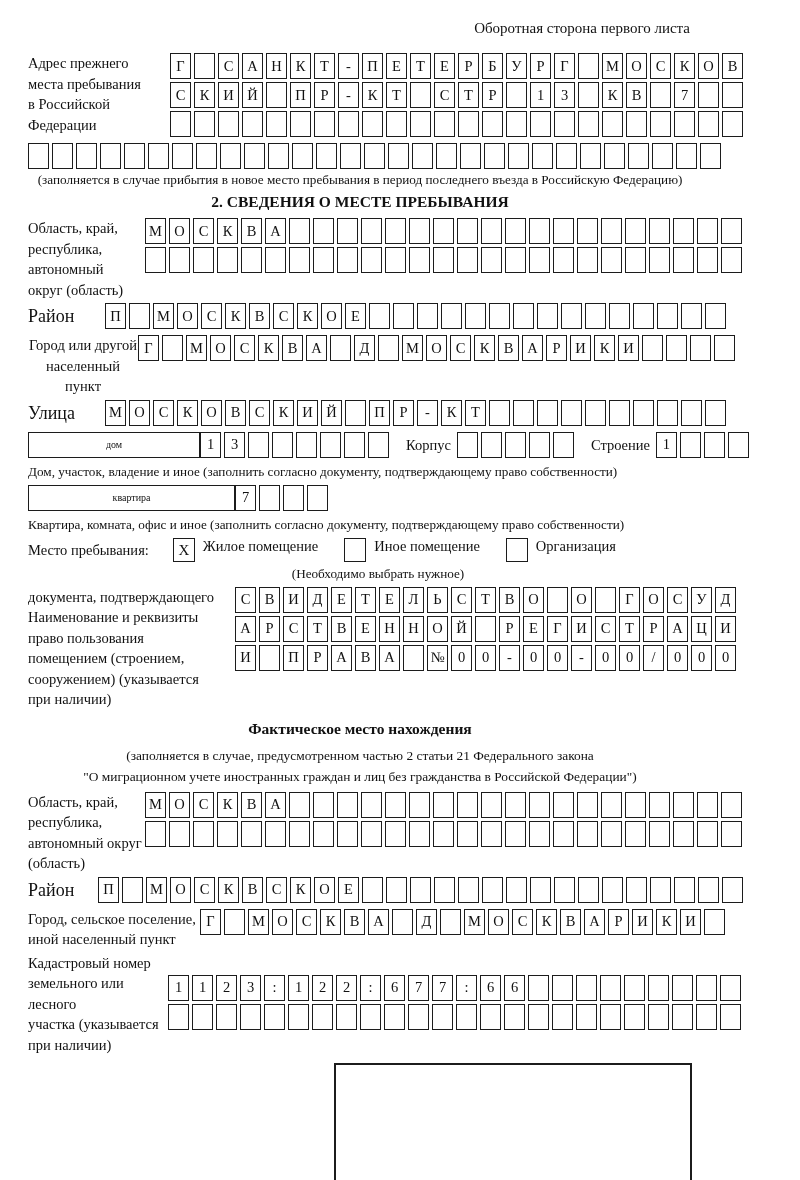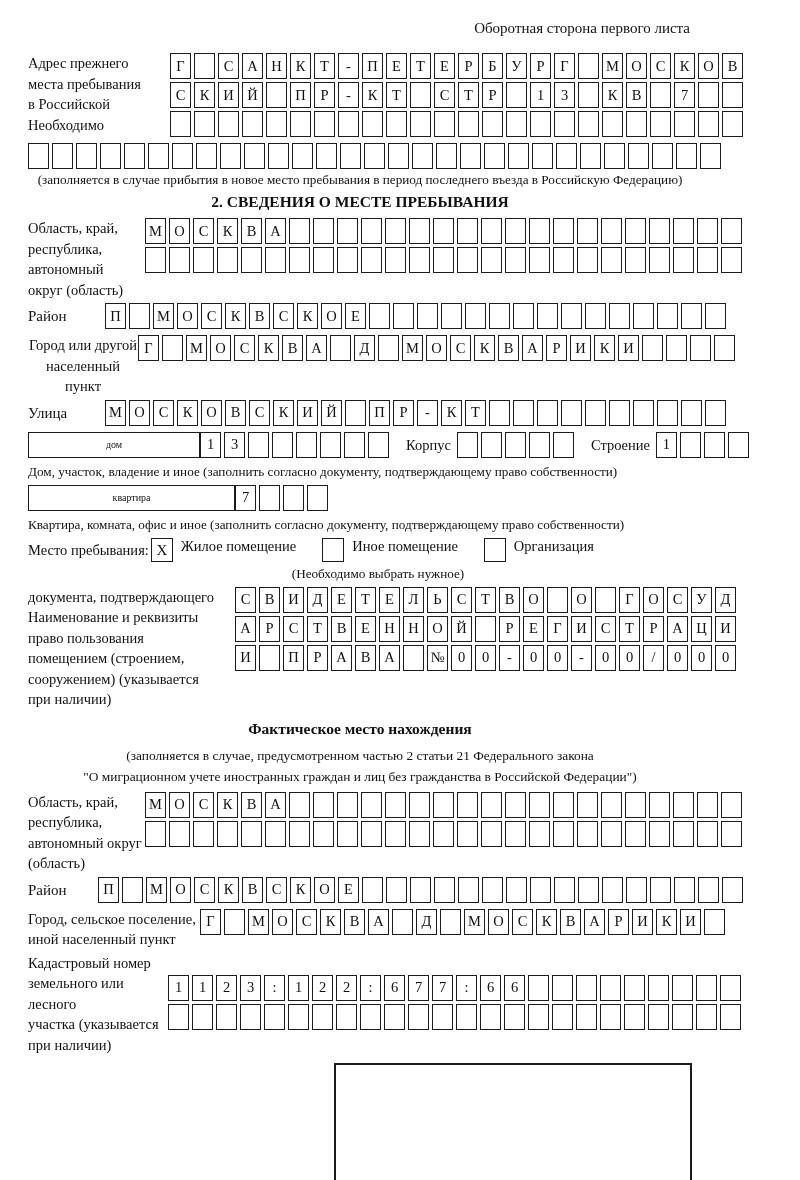--- a/index.html
+++ b/index.html
@@ -2,36 +2,36 @@
 <html><head>
 <meta charset="utf-8">
 <style>
   html,body{margin:0;padding:0;background:#fff;}
   body{width:800px;height:1180px;overflow:hidden;
        font-family:"Liberation Serif","DejaVu Serif",serif;color:#111;}
   .page{position:relative;width:720px;height:1180px;padding:12px 28px;box-sizing:border-box;}
   .hdr{text-align:right;font-size:15px;margin:8px 2px 16px 0;}
   .frow{display:flex;align-items:flex-start;margin-bottom:3px;}
   .lbl{font-size:14.5px;line-height:20.5px;flex:0 0 auto;}
-  .lbl-one{font-size:15px;line-height:26px;flex:0 0 auto;}
+  .lbl-one{font-size:18px;line-height:26px;flex:0 0 auto;}
   .w142{width:142px;} .w117{width:117px;} .w77{width:77px;} .w110{width:110px;text-align:center;}
   .w205{width:207px;} .w62{width:70px;} .w137{width:140px;} .w172{width:172px;}
   .cellcol{display:flex;flex-direction:column;}
   .cellrow{display:flex;flex-wrap:nowrap;margin-bottom:3px;}
   .cell{flex:0 0 auto;width:21px;height:26px;box-sizing:border-box;border:1.6px solid #1c1c1c;
         margin-right:3px;display:inline-flex;align-items:center;justify-content:center;
         font-size:14.5px;background:#fff;}
   .caption{font-size:13.2px;margin:1px 0 5px 0;}
   .center{text-align:center;}
   .sec-title{text-align:center;font-weight:bold;font-size:15.5px;margin:4px 0 7px 0;}
   .boxlabel{box-sizing:border-box;border:1.6px solid #1c1c1c;height:26px;display:flex;
             align-items:center;justify-content:center;font-size:10px;flex:0 0 auto;font-family:Liberation Serif, serif;}
   .inl-lbl{font-size:14.5px;line-height:26px;flex:0 0 auto;margin:0 6px 0 14px;}
   .mestorow{align-items:center;margin-top:4px;}
-  .lbl-inline{font-size:14.5px;margin-right:2px;}
+  .lbl-inline{font-size:14.5px;margin-right:24px;}
   .chkbox{width:22px;height:24px;box-sizing:border-box;border:1.6px solid #1c1c1c;display:inline-flex;
           align-items:center;justify-content:center;font-size:15px;flex:0 0 auto;}
   .opt{font-size:14.5px;margin:0 26px 8px 8px;}
   .mesto-note{margin-left:150px;width:400px;text-align:center;}
   .fact-title{text-align:center;font-weight:bold;font-size:15.5px;margin:10px 0 8px 0;}
   .fact-note{text-align:center;font-size:13.4px;line-height:19px;margin-bottom:2px;} .gap4{height:4px;}
   .stamp-wrap{display:flex;flex-direction:column;align-items:flex-end;margin-top:8px;}
   .stamp-box{width:358px;height:173px;border:2px solid #1c1c1c;box-sizing:border-box;background:#fff;}
 </style>
 </head>
@@ -39,21 +39,21 @@
 
 <div class="page">
 
   <div class="hdr">Оборотная сторона первого листа</div>
 
   <div class="frow">
     <div class="lbl w142">
         <div>Адрес прежнего</div>
         <div>места пребывания</div>
         <div>в Российской</div>
-        <div>Необходимо</div>
+        <div>Федерации</div>
       </div>
     <div class="cellcol">
       <div class="cellrow">
           <span class="cell">Г</span>
           <span class="cell"></span>
           <span class="cell">С</span>
           <span class="cell">А</span>
           <span class="cell">Н</span>
           <span class="cell">К</span>
           <span class="cell">Т</span>

